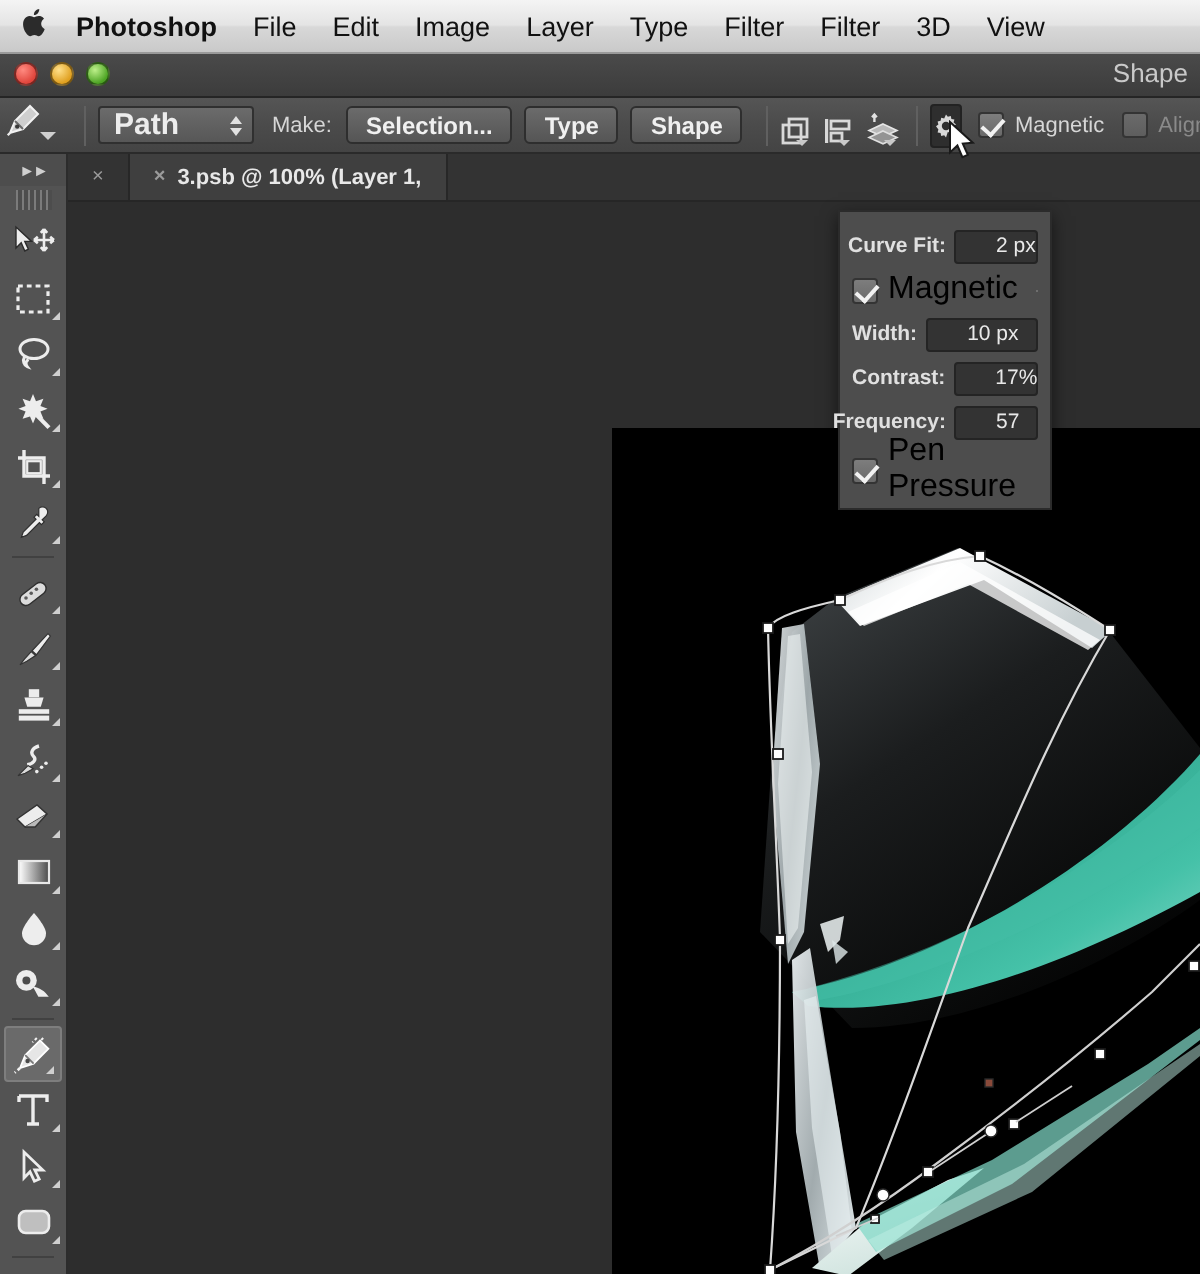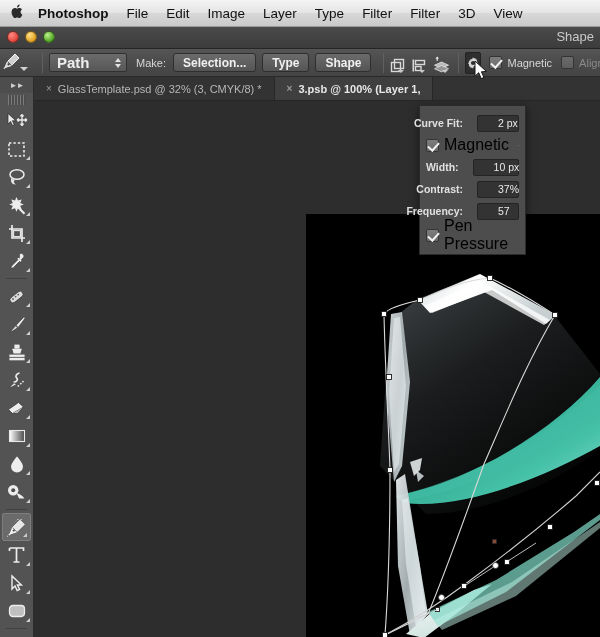--- a/index.html
+++ b/index.html
@@ -130,21 +130,21 @@
   }
   .canvaswrap svg{ display:block; }
 
   
   .gearpanel{
     position:absolute; left:419px; top:78px; width:107px;
     background:#4d4d4d; border:1px solid #2b2b2b;
     box-shadow:0 3px 8px rgba(0,0,0,.55); padding:6px 6px 8px 6px;
     z-index:40;
   }
-  .prow{ display:flex; align-items:center; height:22px; gap:14px; }
+  .prow{ display:flex; align-items:center; height:22px; gap:4px; }
   .prow .plabel{ font-size:10.5px; color:#e0e0e0; font-weight:bold; white-space:nowrap; }
   .prow .pfield{
     background:#333; border:1px solid #242424; border-radius:2px;
     height:17px; min-width:38px; color:#e9e9e9; font-size:10.5px;
     display:flex; align-items:center; padding:0 20px; white-space:nowrap;
   }
   .prow.right{ justify-content:flex-end; }
   .magrow{ display:flex; align-items:center; gap:5px; height:22px; }
   .magrow .rule{ flex:1; height:1px; background:#6e6e6e; margin-left:4px; }
 
@@ -433,21 +433,20 @@
           <path d="M7.4 5 L7.4 10 M9.8 4.2 L9.8 10 M12.2 5.4 L12.2 10" stroke="#777" stroke-width=".7"></path>
         </svg>
 
       </div>
 
     </div>
 
     <div class="tabbar">
       <div class="dtab">
         <span class="x">×</span>
-        <span>GlassTemplate.psd @ 32% (3, CMYK/8) *</span>
       </div>
       <div class="dtab active">
         <span class="x">×</span>
         <span>3.psb @ 100% (Layer 1,</span>
       </div>
     </div>
 
     <div class="canvaswrap">
       <svg width="294" height="433" viewBox="0 0 294 433">
         <defs>
@@ -560,21 +559,21 @@
         <span class="rule"></span>
       </div>
 
       <div class="prow right">
         <span class="plabel">Width:</span>
         <span class="pfield">10 px</span>
       </div>
 
       <div class="prow right">
         <span class="plabel">Contrast:</span>
-        <span class="pfield">37%</span>
+        <span class="pfield">17%</span>
       </div>
 
       <div class="prow right">
         <span class="plabel">Frequency:</span>
         <span class="pfield">57</span>
       </div>
 
       <div class="magrow" style="margin-top:2px;">
         <span class="chk on"></span>
         <span class="plabel">Pen Pressure</span>

